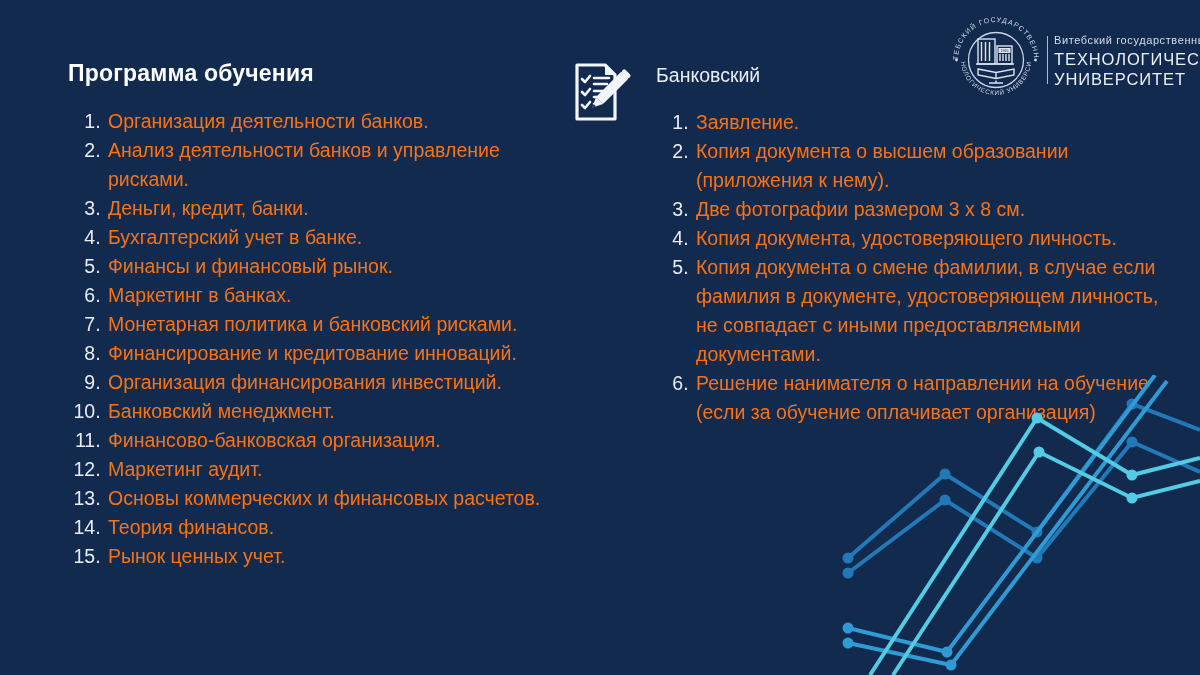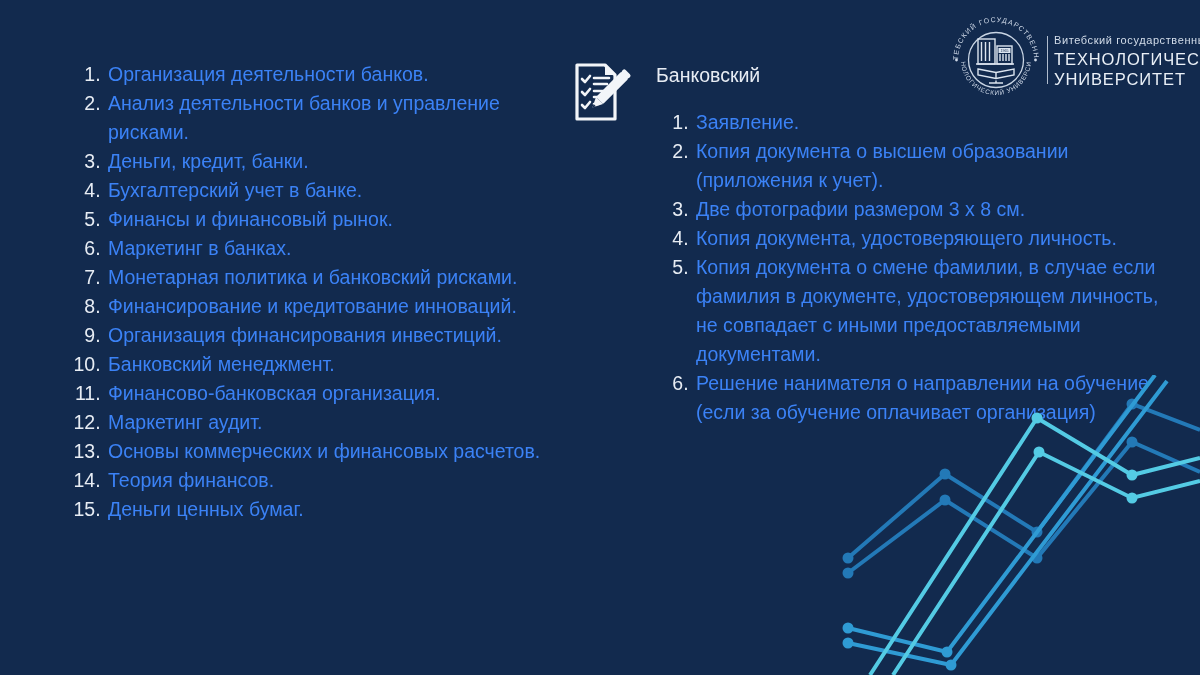--- a/index.html
+++ b/index.html
@@ -10,21 +10,21 @@
     color:#E7ECF3;
   }
   
   .left-col { position:absolute; left:68px; top:60px; width:505px; }
   .page-title {
     margin:0 0 20px 0; font-size:23px; font-weight:bold; color:#ffffff;
     letter-spacing:0.2px;
   }
   ol.prog-list, ol.doc-list {
     margin:0; padding:0 0 0 38px;
-    font-size:19.5px; line-height:29px; color:#3b82f6;
+    font-size:19.5px; line-height:29px; color:#f97316;
   }
   ol.prog-list { width:470px; }
   ol.doc-list  { width:468px; }
   ol li { padding-left:2px; }
   ol li::marker { color:#E7ECF3; }
 
   
   .doc-icon-wrap { position:absolute; left:562px; top:56px; width:74px; height:74px; }
   .right-title {
     position:absolute; left:656px; top:64px; font-size:19.5px; color:#E7ECF3;
@@ -41,36 +41,37 @@
 
   
   .decor { position:absolute; right:0; bottom:0; width:385px; height:300px; }
 </style>
 </head>
 <body>
 
 <div class="slide">
 
   <div class="left-col">
+    <h1 class="page-title">Программа обучения</h1>
     <ol class="prog-list">
       <li>Организация деятельности банков.</li>
       <li>Анализ деятельности банков и управление рисками.</li>
       <li>Деньги, кредит, банки.</li>
       <li>Бухгалтерский учет в банке.</li>
       <li>Финансы и финансовый рынок.</li>
       <li>Маркетинг в банках.</li>
       <li>Монетарная политика и банковский рисками.</li>
       <li>Финансирование и кредитование инноваций.</li>
       <li>Организация финансирования инвестиций.</li>
       <li>Банковский менеджмент.</li>
       <li>Финансово-банковская организация.</li>
       <li>Маркетинг аудит.</li>
       <li>Основы коммерческих и финансовых расчетов.</li>
       <li>Теория финансов.</li>
-      <li>Деньги ценных бумаг.</li>
+      <li>Рынок ценных учет.</li>
     </ol>
   </div>
 
   <div class="doc-icon-wrap">
     <svg width="74" height="74" viewBox="0 0 74 74" fill="none">
 
       <path d="M15 9 H43 L53 19 V63 H15 Z" stroke="#F2F5F9" stroke-width="3.2" fill="none" stroke-linejoin="round"></path>
       <path d="M43 9 L53 19 H43 Z" fill="#F2F5F9"></path>
 
       <path d="M20 23 l3 3 l5 -6" stroke="#F2F5F9" stroke-width="2.6" fill="none" stroke-linecap="round" stroke-linejoin="round"></path>
@@ -85,21 +86,21 @@
         <path d="M41 48 L46 58 L51 48 Z" fill="#F2F5F9"></path>
         <path d="M44.4 54.7 L46 58 L47.6 54.7 Z" fill="#122A4E"></path>
       </g>
     </svg>
   </div>
 
   <div class="right-title">Банковский</div>
   <div class="right-list-wrap">
     <ol class="doc-list">
       <li>Заявление.</li>
-      <li>Копия документа о высшем образовании (приложения к учет).</li>
+      <li>Копия документа о высшем образовании (приложения к нему).</li>
       <li>Две фотографии размером 3 х 8 см.</li>
       <li>Копия документа, удостоверяющего личность.</li>
       <li>Копия документа о смене фамилии, в случае если фамилия в документе, удостоверяющем личность, не совпадает с иными предоставляемыми документами.</li>
       <li>Решение нанимателя о направлении на обучение (если за обучение оплачивает организация)</li>
     </ol>
   </div>
 
   <div class="logo">
     <svg class="logo-emblem" viewBox="0 0 92 92">
       <defs>

